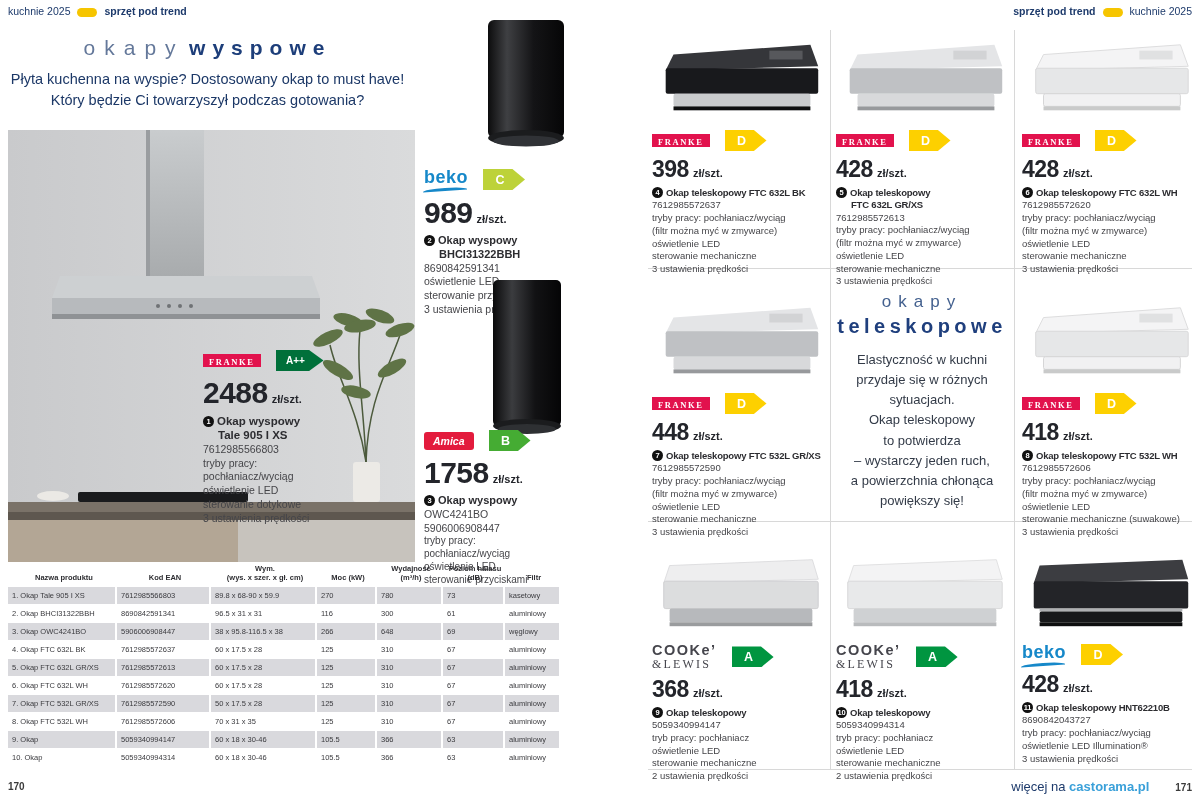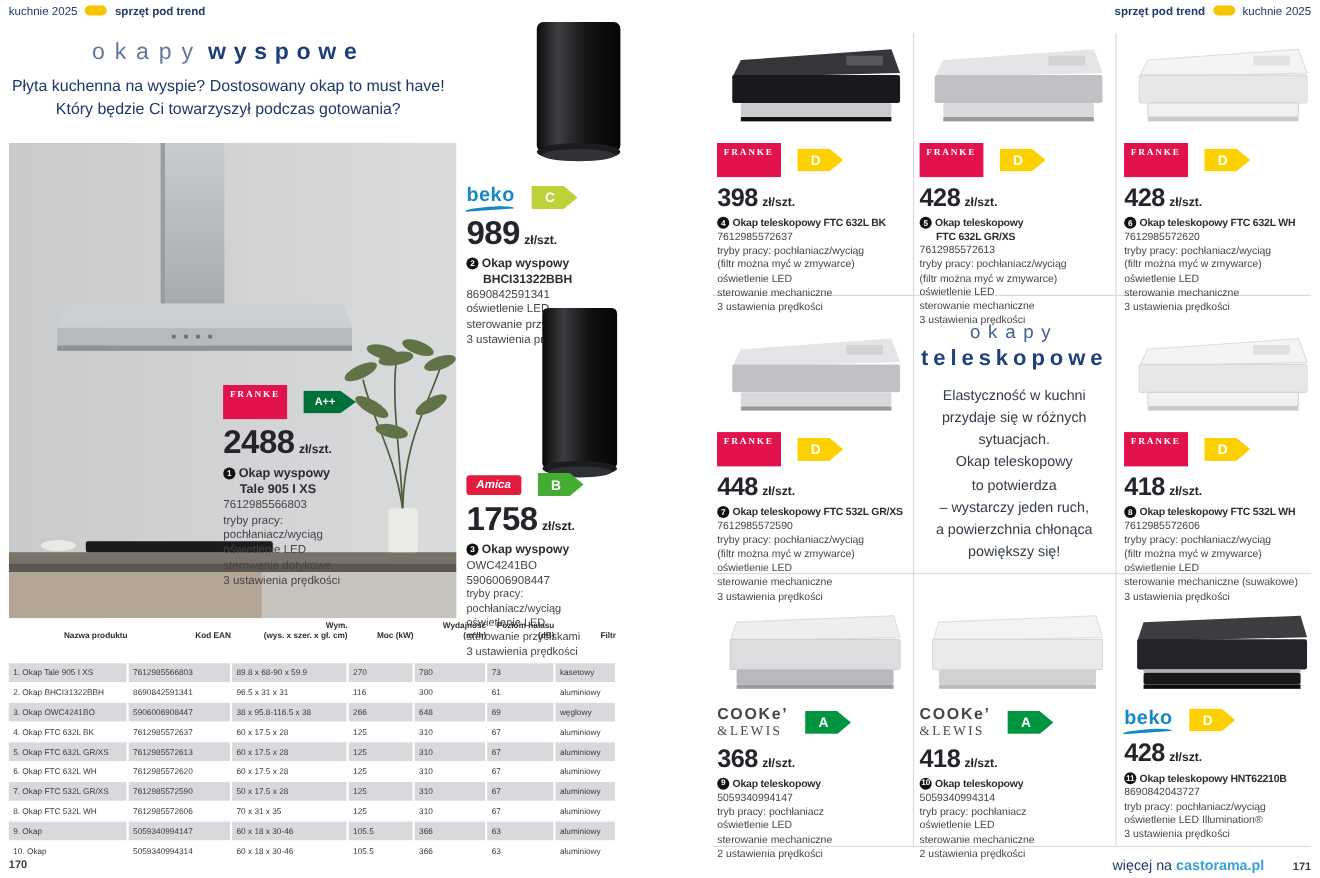--- a/index.html
+++ b/index.html
@@ -1,36 +1,36 @@
 <!DOCTYPE html>
 <html><head>
 <meta charset="utf-8">
 <style>
   html,body{margin:0;padding:0;background:#fff;}
   body{width:1200px;height:798px;position:relative;overflow:hidden;
        font-family:"Liberation Sans",sans-serif;color:#444448;}
   .abs{position:absolute;}
   
-  .tophdr{position:absolute;top:5px;display:flex;align-items:flex-start;gap:7px;
+  .tophdr{position:absolute;top:5px;display:flex;align-items:flex-end;gap:7px;
           font-size:10.5px;color:#1d3a6b;}
   .tophdr .bold{font-weight:bold;}
   .pill{width:20px;height:9px;border-radius:5px;background:#f6c500;display:inline-block;}
   
   .intro{position:absolute;left:5px;top:36px;width:405px;text-align:center;}
   .intro-title{white-space:nowrap;}
   .intro-title .lt{font-size:21px;letter-spacing:9px;color:#64789a;}
   .intro-title .bd{font-size:21px;letter-spacing:7px;color:#1d3e7a;font-weight:bold;}
   .intro-sub{margin-top:9px;font-size:14.5px;line-height:1.45;color:#1c3867;}
   
   .photo-main{position:absolute;left:8px;top:130px;width:407px;height:432px;}
   .photo-box{display:flex;align-items:flex-end;justify-content:center;}
   
   .brandrow{display:flex;align-items:center;gap:15px;margin-bottom:5px;}
   .franke{display:inline-block;background:#e2124d;color:#fff;font-weight:bold;
-          font-size:8.5px;letter-spacing:1.6px;padding:3px 6px 18px;
+          font-size:8.5px;letter-spacing:1.6px;padding:3px 6px 0;
           font-family:"Liberation Serif",serif;box-shadow:inset 0 0 0 1px #e2124d;}
   .beko{color:#1688c9;font-weight:bold;font-size:18px;letter-spacing:.5px;
         position:relative;padding-bottom:5px;line-height:1;}
   .beko::after{content:"";position:absolute;left:-1px;right:1px;bottom:0;height:3px;
         background:#1688c9;border-radius:60%/100% 100% 0 0;transform:rotate(-4deg);}
   .amica{display:inline-block;background:#e31b3d;color:#fff;font-weight:bold;
          font-style:italic;font-size:10.5px;padding:3px 9px;border-radius:3px;}
   .cooke{color:#45454c;line-height:1.05;}
   .cooke .l1{font-size:14.5px;letter-spacing:1.5px;font-weight:bold;}
   .cooke .l2{font-family:"Liberation Serif",serif;font-size:12px;letter-spacing:2.2px;}
@@ -73,22 +73,22 @@
   .tele{position:absolute;left:836px;top:292px;width:172px;text-align:center;}
   .tele .t1{font-size:17px;letter-spacing:7px;color:#44618f;}
   .tele .t2{font-size:20px;letter-spacing:4.5px;color:#1f3f7d;font-weight:bold;margin-top:3px;}
   .tele .body{margin-top:12px;font-size:13px;line-height:1.55;color:#333b48;}
   
   .vline{position:absolute;width:1px;background:#d8d8d8;}
   .hline{position:absolute;height:1px;background:#d8d8d8;}
   
   .spec{position:absolute;left:8px;top:564px;width:552px;border-collapse:collapse;
         table-layout:fixed;}
-  .spec th{font-size:7.5px;font-weight:bold;color:#2e2e32;text-align:right;
-           vertical-align:bottom;padding:0 0 20px 4px;white-space:pre-line;line-height:1.25;}
+  .spec th{font-size:7.5px;font-weight:bold;color:#2e2e32;text-align:center;
+           vertical-align:bottom;padding:0 0 4px 4px;white-space:pre-line;line-height:1.25;}
   .spec td{font-size:7.5px;color:#3a3a3e;padding:4px 0 4px 4px;height:8px;
            border-right:2px solid #fff;border-bottom:1px solid #fff;}
   .spec tr.stripe td{background:#d9d9dd;}
   
   .pageno{position:absolute;bottom:6px;font-size:10px;font-weight:bold;color:#3b3b3b;}
   .footer-right{position:absolute;right:8px;bottom:4px;display:flex;align-items:baseline;gap:26px;}
   .morelink{font-size:13px;color:#1d3a6b;}
   .morelink .site{color:#3aa0d9;font-weight:bold;}
 </style>
 </head>

